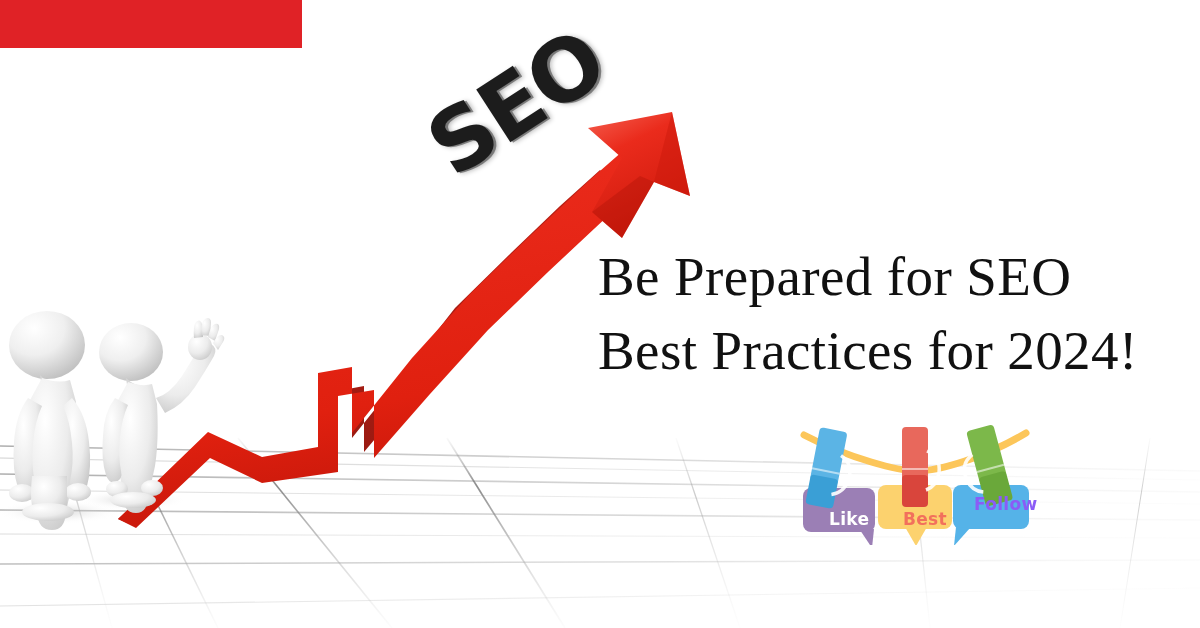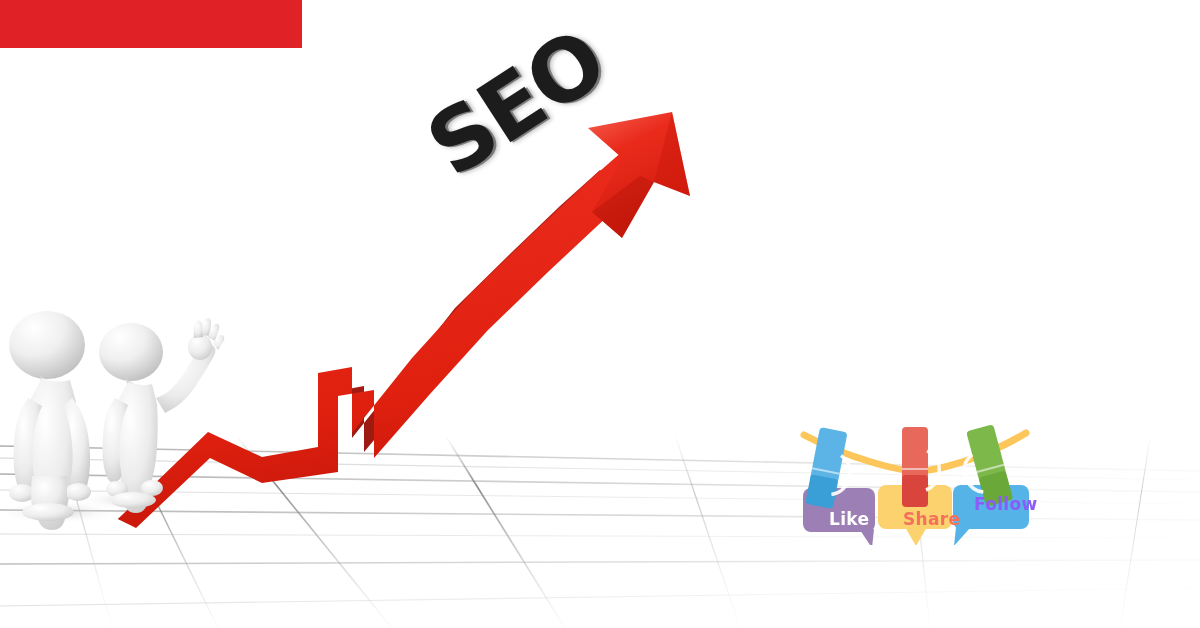--- a/index.html
+++ b/index.html
@@ -258,20 +258,24 @@
         <path d="M213 343 q5 -9 9 -8 q4 2 1 7 l-5 8 Z"></path>
       </g>
       <ellipse cx="117" cy="489" rx="11" ry="8" fill="url(#bodyG)"></ellipse>
       <ellipse cx="152" cy="488" rx="11" ry="8" fill="url(#bodyG)"></ellipse>
       <ellipse cx="133" cy="500" rx="23" ry="8" fill="url(#bodyG)"></ellipse>
     </g>
   </svg>
 
   <div id="seo-word">SEO</div>
 
+  <div id="headline">
+    <span class="hl-line">Be Prepared for SEO</span>
+    <span class="hl-line">Best Practices for 2024!</span>
+  </div>
 
   <div id="social-badges">
     <svg viewBox="0 0 250 130" width="250" height="130" xmlns="http://www.w3.org/2000/svg">
 
       <g>
         <rect x="13" y="73" width="72" height="44" rx="8" fill="#9b7fb5"></rect>
         <path d="M70 115 L82 133 L84 114 Z" fill="#9b7fb5"></path>
       </g>
       <g>
         <rect x="88" y="70" width="74" height="44" rx="8" fill="#fcd26e"></rect>
@@ -300,17 +304,17 @@
 
       <g transform="rotate(-15 198 52)">
         <rect x="186" y="12" width="28" height="54" rx="4" fill="#7cb84a"></rect>
         <rect x="186" y="60" width="28" height="30" rx="4" fill="#6aa83a"></rect>
         <path d="M186 36 q-14 6 -12 22 q2 13 13 17" stroke="#ffffff" stroke-width="3.5" fill="none" opacity=".9"></path>
         <path d="M186 54 h28" stroke="#ffffff" stroke-width="2" opacity=".55"></path>
       </g>
     </svg>
 
     <span class="badge-label" id="label-like">Like</span>
-    <span class="badge-label" id="label-share">Share</span>
+    <span class="badge-label" id="label-share">Best</span>
     <span class="badge-label" id="label-follow">Follow</span>
   </div>
 
 </div>
 
 </body></html>

